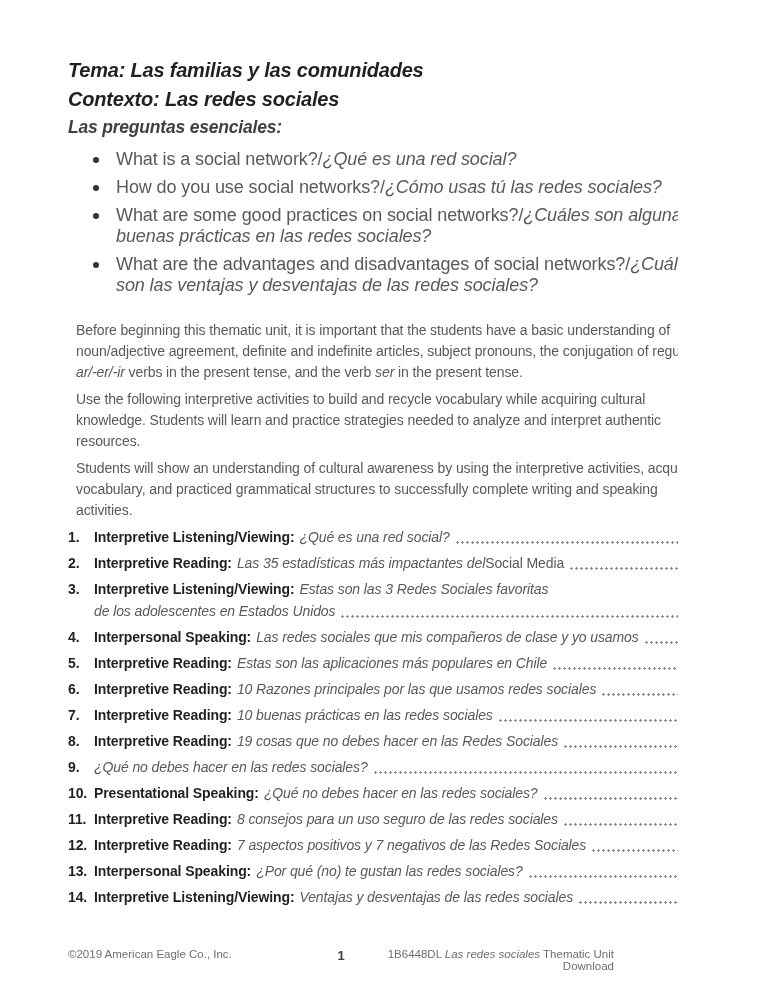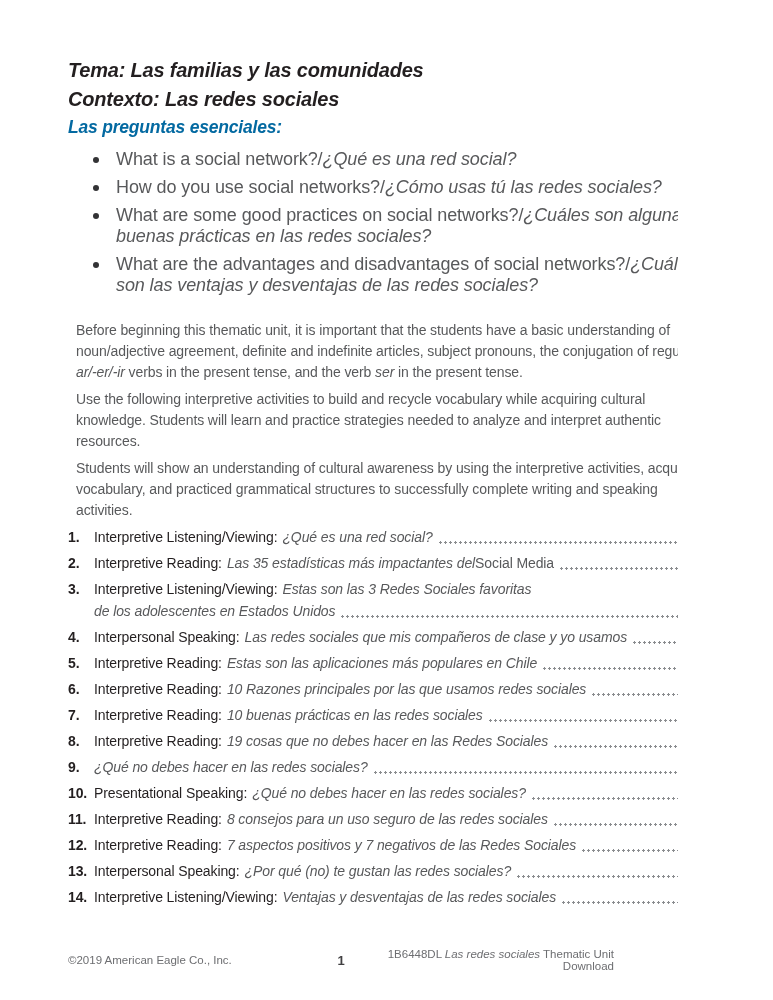--- a/index.html
+++ b/index.html
@@ -26,21 +26,21 @@
     font-style: italic;
     color: #231f20;
     letter-spacing: -0.2px;
   }
   .h-preguntas {
     margin: 0;
     font-size: 17.5px;
     line-height: 26px;
     font-weight: bold;
     font-style: italic;
-    color: #0369a1;
+    color: #404040;
     letter-spacing: -0.2px;
   }
   .bullets {
     list-style: none;
     margin: 9px 0 0 0;
     padding: 0;
   }
   .bullets li {
     display: flex;
     padding-left: 25px;
@@ -75,21 +75,21 @@
     white-space: nowrap;
     letter-spacing: -0.1px;
   }
   .toc-num {
     flex: none;
     width: 26px;
     font-weight: bold;
     color: #231f20;
   }
   .toc-label {
-    font-weight: normal;
+    font-weight: bold;
     color: #231f20;
     margin-right: 5px;
   }
   .toc-title { font-style: italic; }
   .toc-suffix { font-style: normal; }
   .leader {
     flex: 1 1 auto;
     min-width: 10px;
     align-self: flex-end;
     height: 3px;
@@ -100,21 +100,21 @@
     background-position: left bottom;
   }
   .toc-page { flex: none; text-align: right; color: #58595b; }
   .toc-line2 { margin-top: 1px; }
   .footer {
     position: absolute;
     left: 68px;
     right: 64px;
     top: 948px;
     display: flex;
-    align-items: center;
+    align-items: flex-start;
     font-size: 11.5px;
     color: #6d6e71;
     letter-spacing: 0;
   }
   .footer .f-left  { flex: 1 1 0; text-align: left; }
   .footer .f-page  { flex: none; font-weight: bold; font-size: 13px; color: #414042; }
   .footer .f-right { flex: 1 1 0; text-align: right; }
 </style>
 </head>
 <body>

